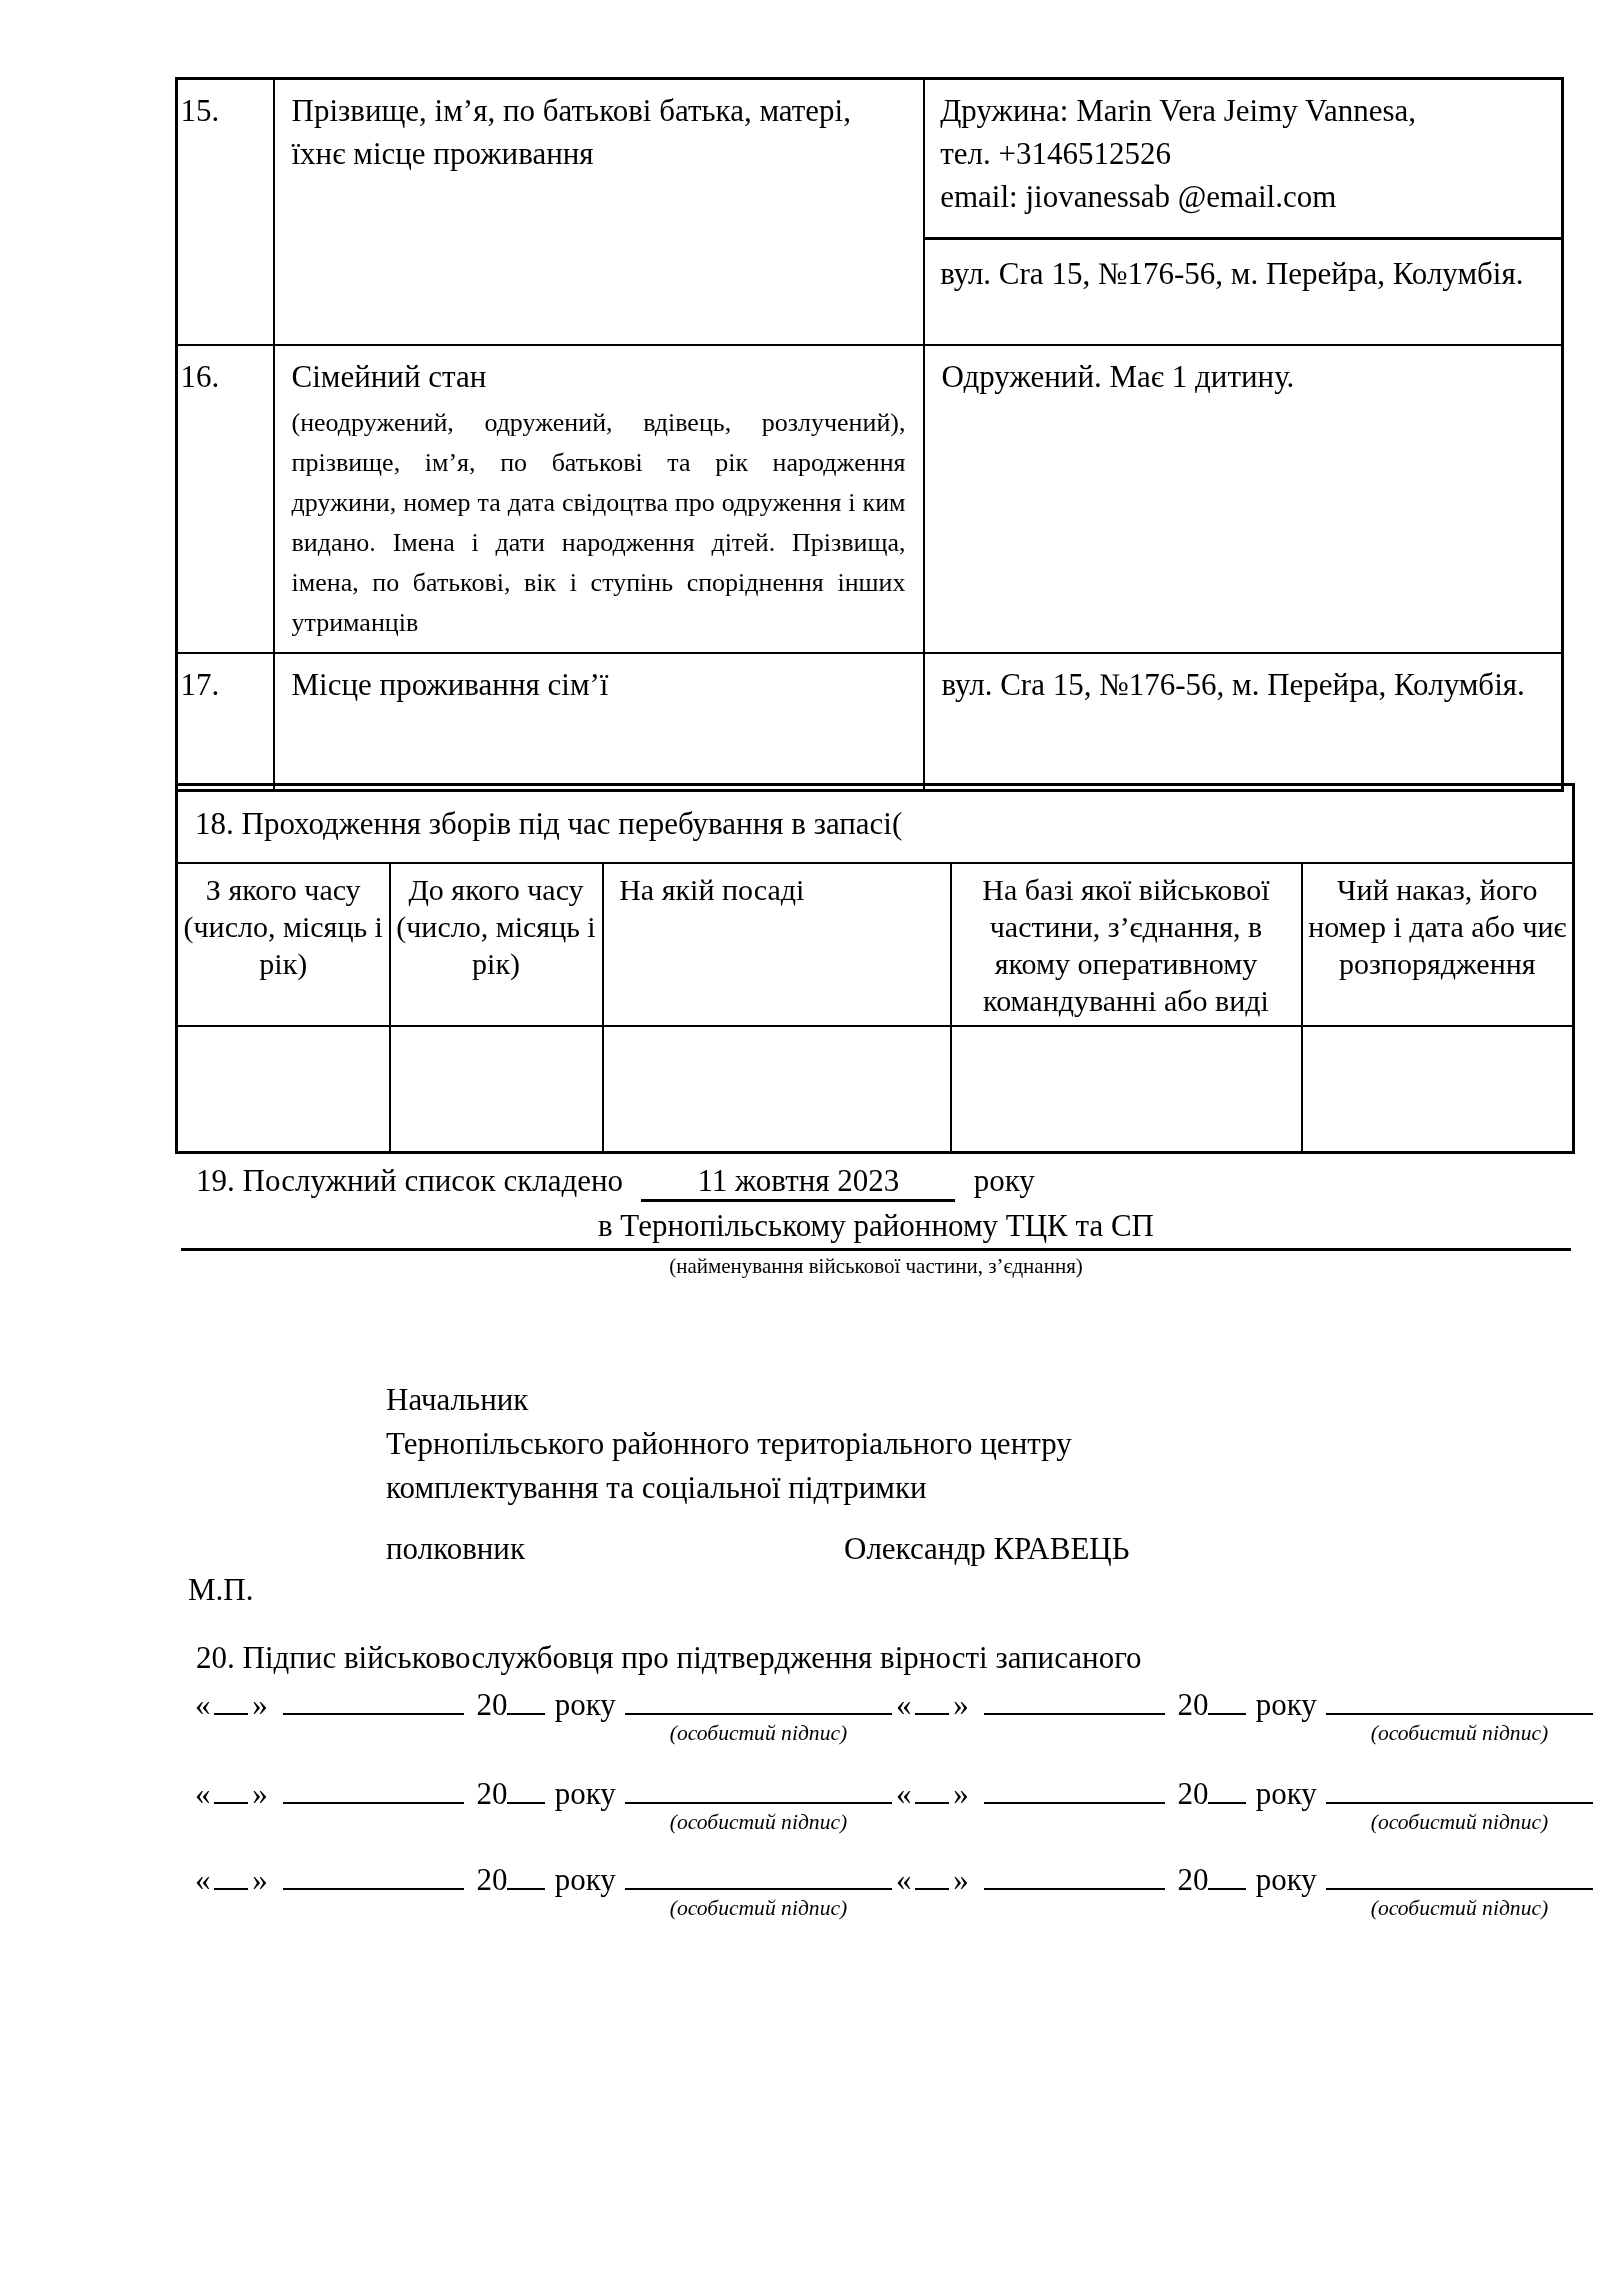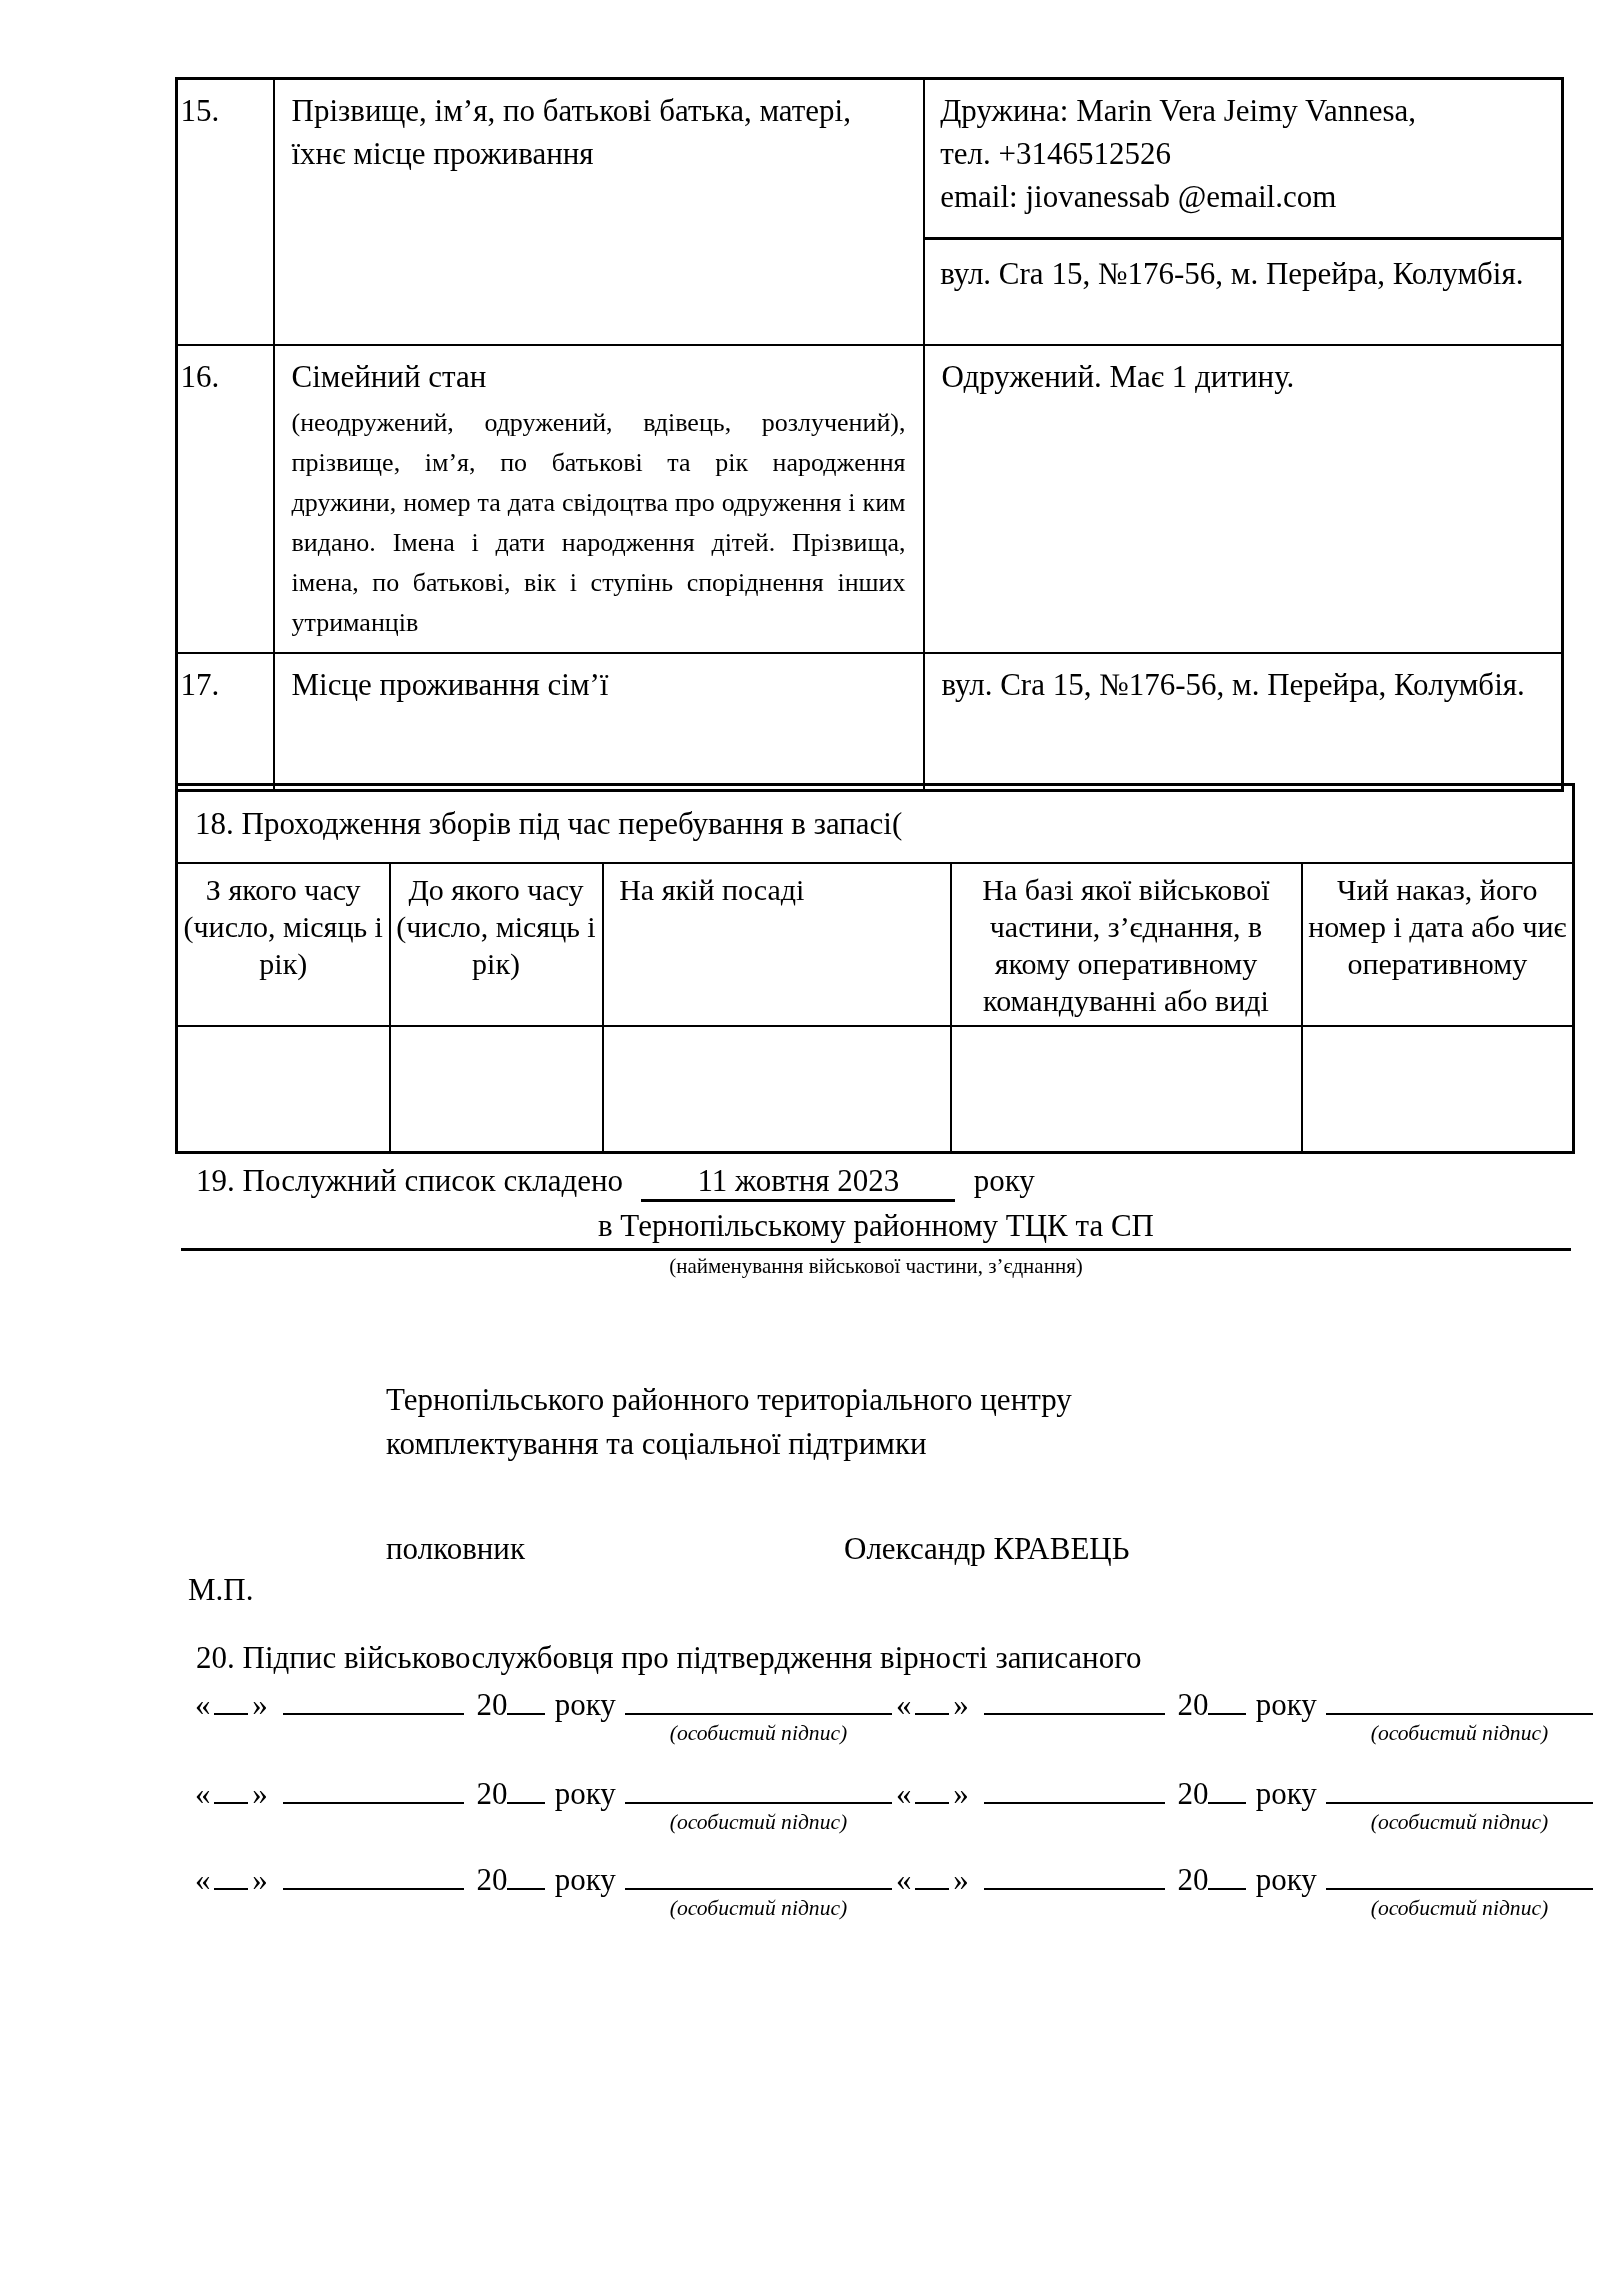--- a/index.html
+++ b/index.html
@@ -162,37 +162,38 @@
       </colgroup>
     <tbody>
         <tr style="height:59px">
       <td class="t18-title" colspan="5">18. Проходження зборів під час перебування в запасі(</td>
     </tr>
     <tr style="height:152px">
       <td class="hd">З якого часу (число, місяць і рік)</td>
       <td class="hd">До якого часу (число, місяць і рік)</td>
       <td class="hd h3">На якій посаді</td>
       <td class="hd h4">На базі якої військової частини, з’єднання, в якому оперативному командуванні або виді</td>
-      <td class="hd h5">Чий наказ, його номер і дата або чиє оперативному</td>
+      <td class="hd h5">Чий наказ, його номер і дата або чиє розпорядження</td>
     </tr>
     <tr>
       <td class="empty"></td>
       <td class="empty"></td>
       <td class="empty"></td>
       <td class="empty"></td>
       <td class="empty"></td>
     </tr>
   </tbody>
     </table>
 
   <div class="s19row"><span>19. Послужний список складено</span><span class="date-blank"><span>11 жовтня 2023</span></span><span>року</span></div>
   <div class="unit-line">в Тернопільському районному ТЦК та СП</div>
   <div class="unit-cap">(найменування військової частини, з’єднання)</div>
 
   <div class="chief">
+    <div>Начальник</div>
     <div>Тернопільського районного територіального центру</div>
     <div>комплектування та соціальної підтримки</div>
   </div>
   <div class="rank">полковник</div>
   <div class="name">Олександр КРАВЕЦЬ</div>
   <div class="seal">М.П.</div>
 
   <div class="s20-title">20. Підпис військовослужбовця про підтвердження вірності записаного</div>
 
   <div class="sig-half r1 cleft"><span>«</span><span class="bl blq"></span><span>»</span><span class="bl blm"></span><span class="yy">20</span><span class="bl bly"></span><span class="rk">року</span><span class="bl bls"></span><span class="cap">(особистий підпис)</span></div>

